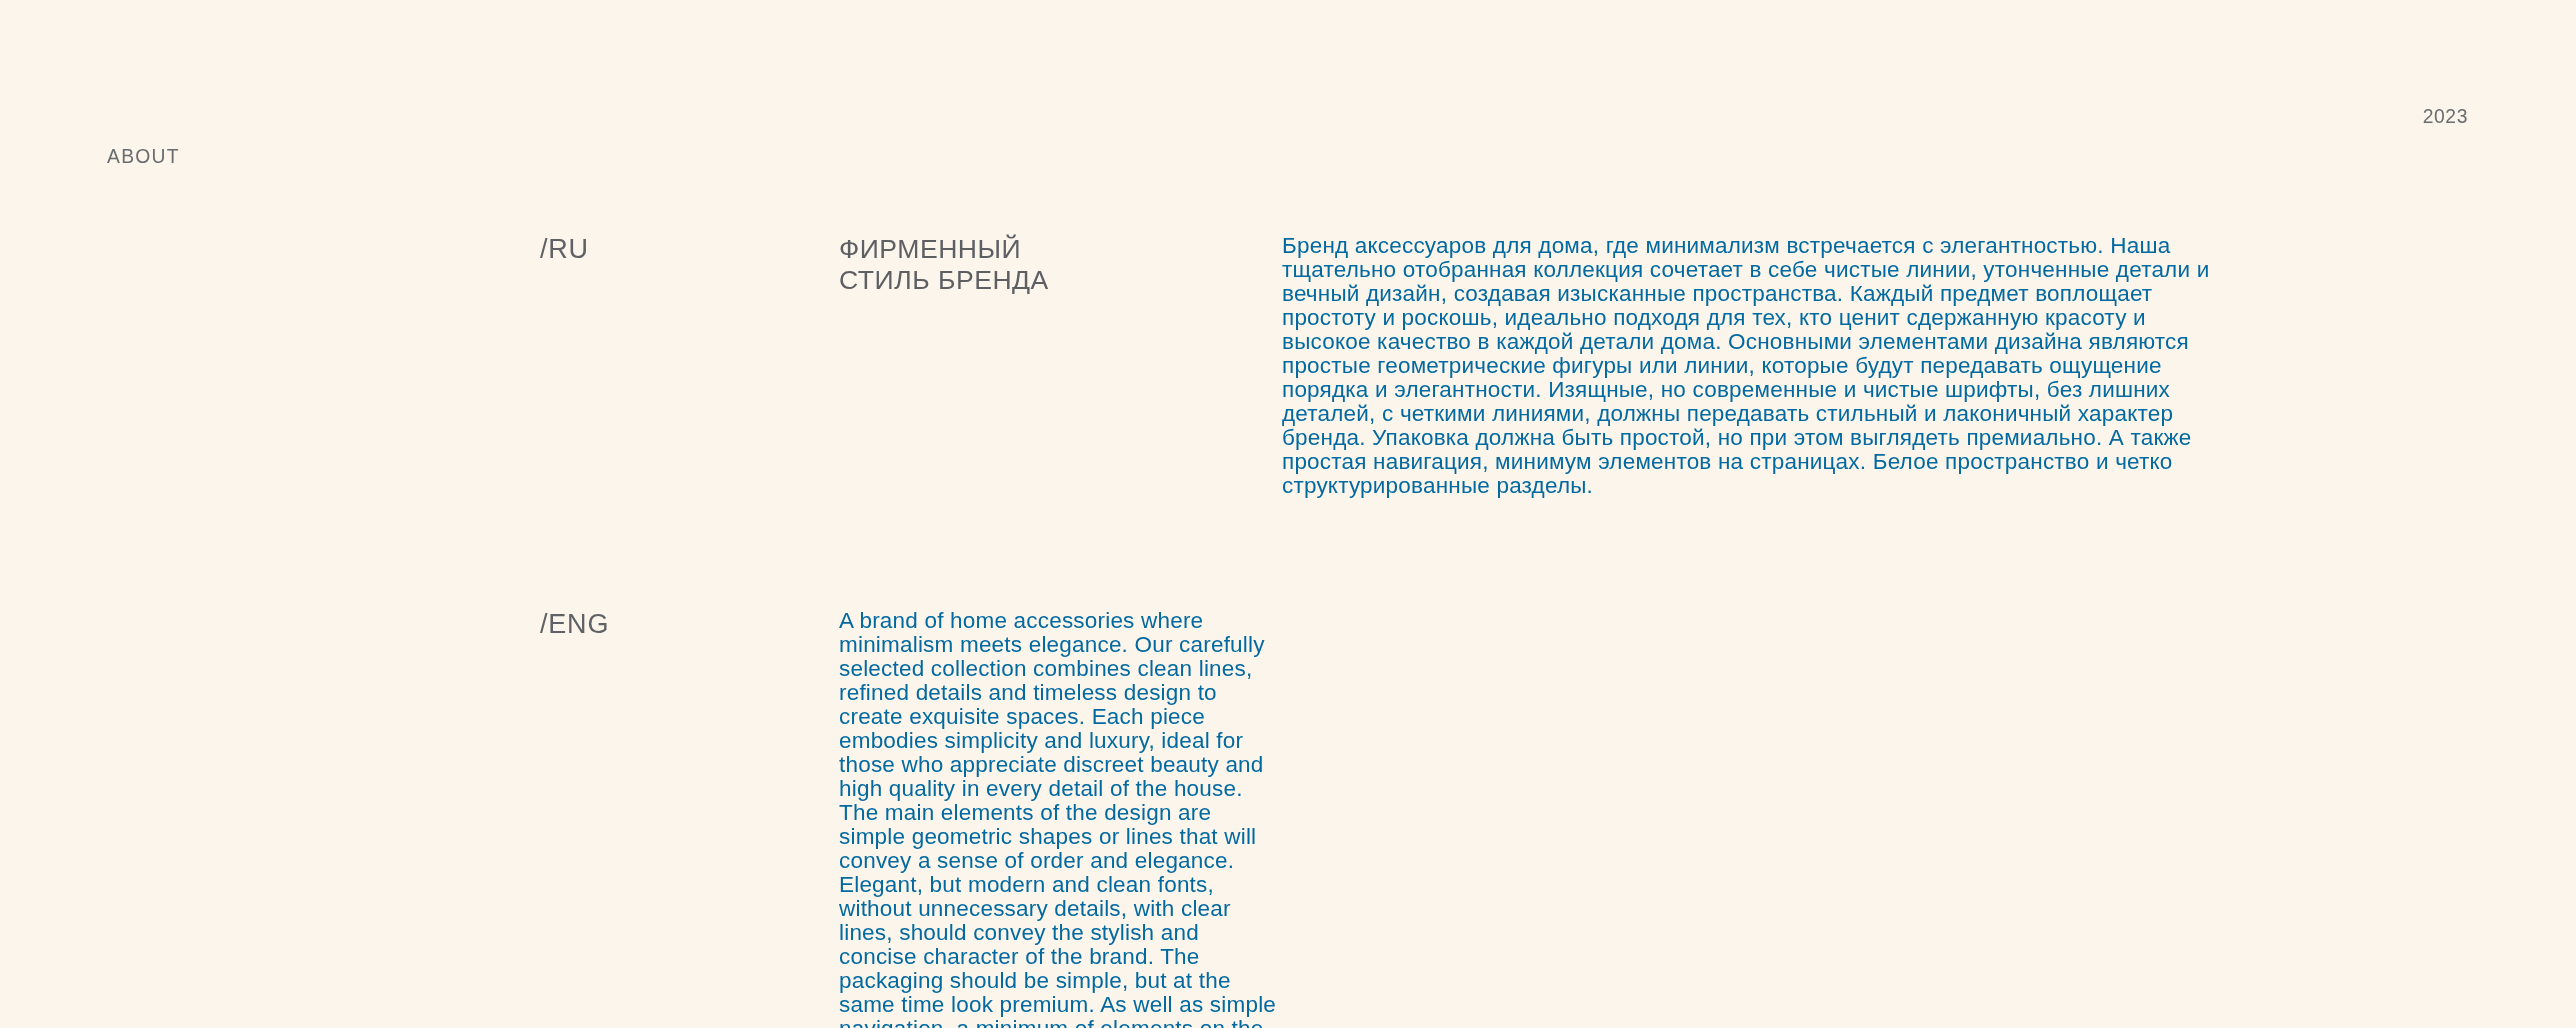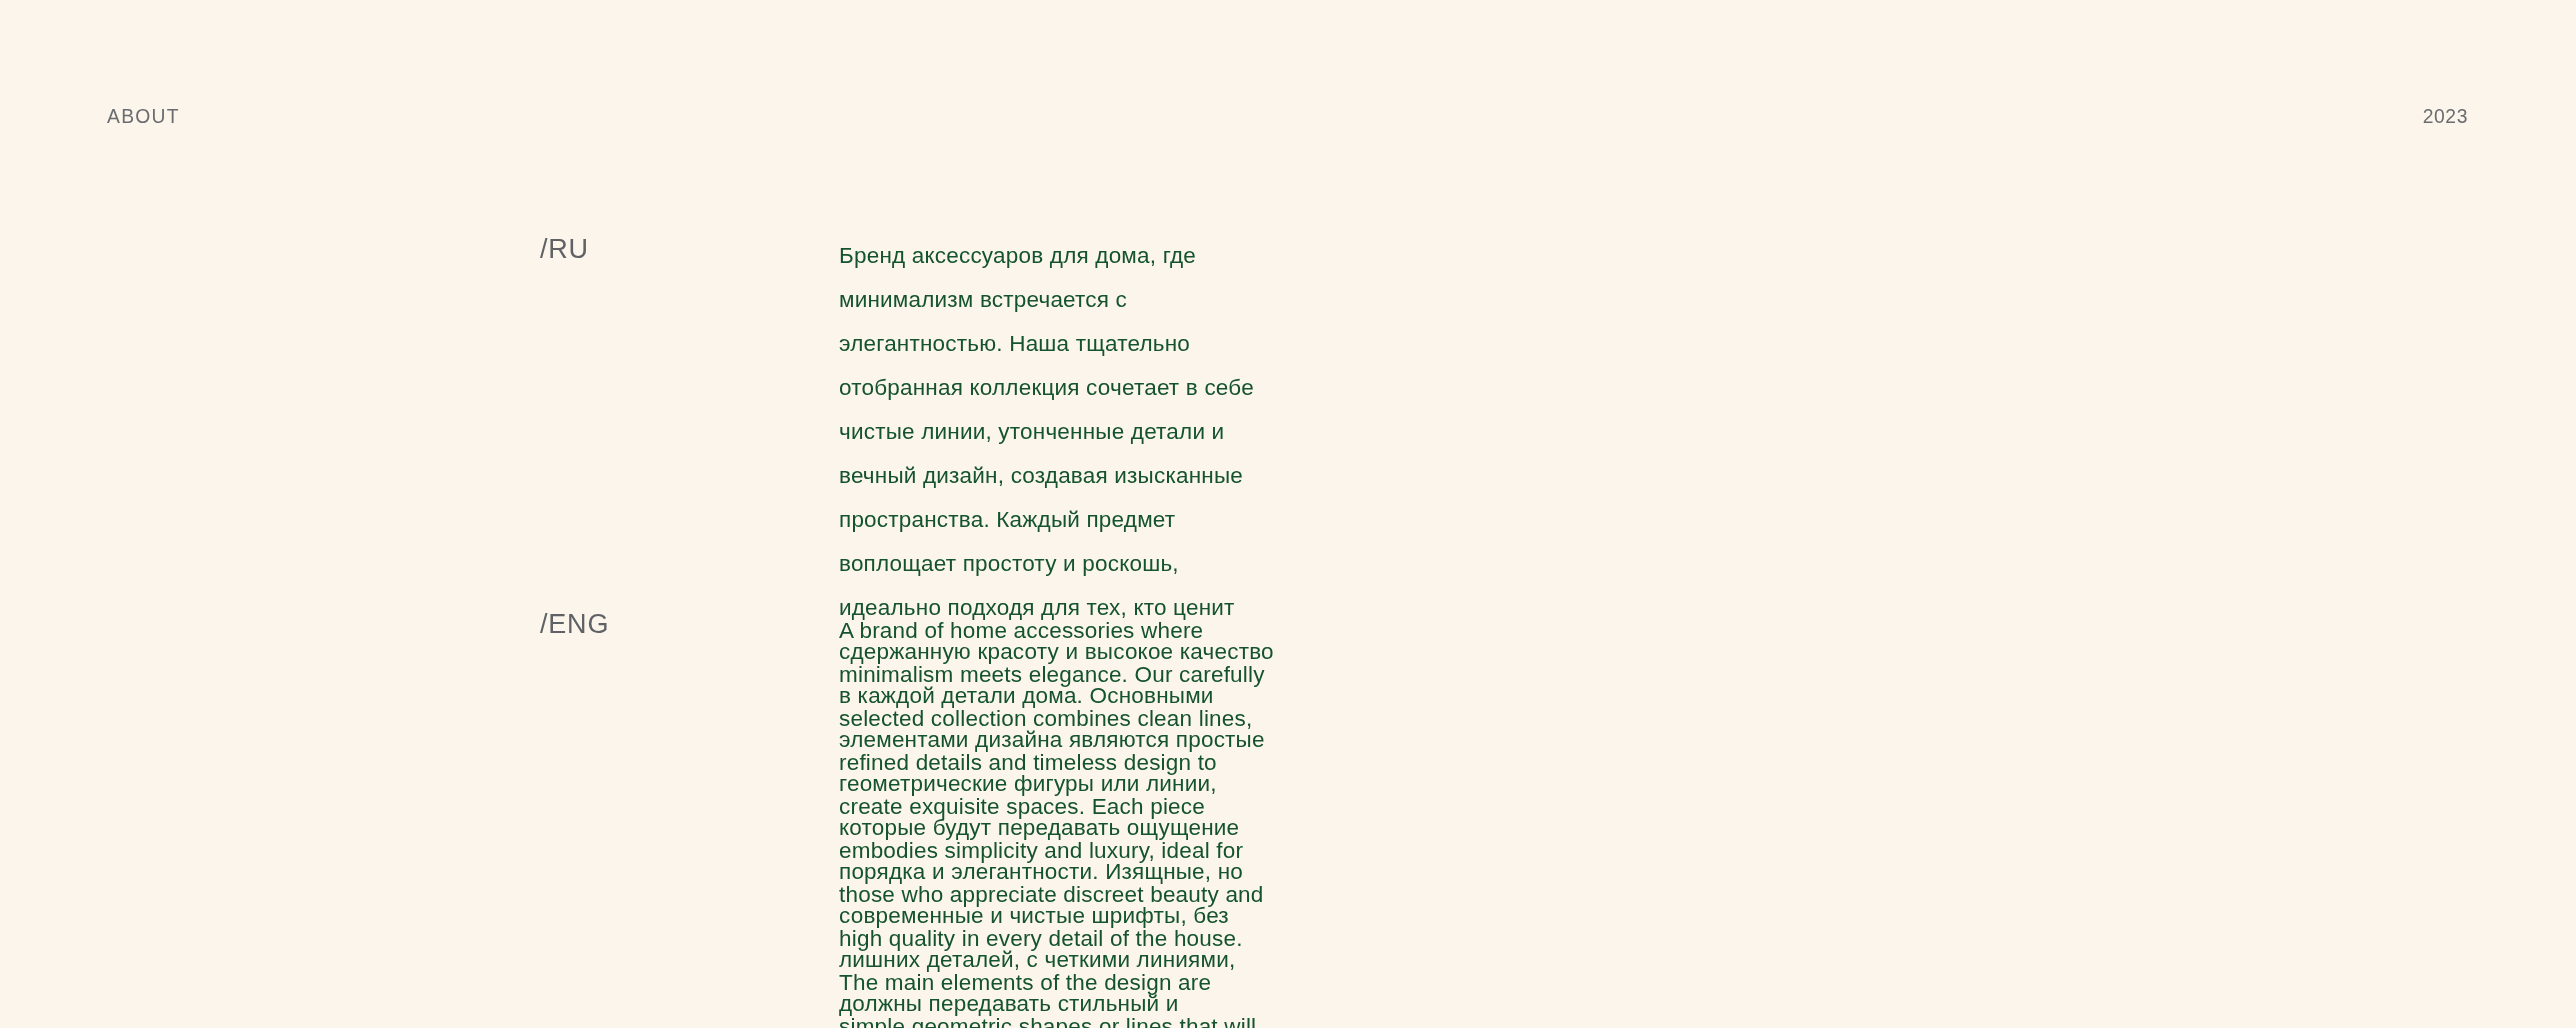--- a/index.html
+++ b/index.html
@@ -23,20 +23,21 @@
     top: 106px;
     display: flex;
     justify-content: space-between;
     align-items: flex-start;
     font-size: 19.3px;
     color: #6B6C6F;
   }
   .topbar .nav-item {
     letter-spacing: 1.3px;
     cursor: pointer;
+    margin-top: 40px;
   }
   .topbar .year {
     letter-spacing: 0.6px;
     margin-left: 48px;
   }
   .row {
     position: absolute;
     left: 540px;
     display: grid;
     grid-template-columns: 299px 443px 950px;
@@ -57,39 +58,41 @@
     line-height: 31px;
     letter-spacing: 0.5px;
     font-weight: 400;
     color: #5D5F63;
     white-space: pre-line;
     text-transform: uppercase;
   }
   .body-text {
     margin: 0;
     font-size: 22.5px;
-    line-height: 44px;
+    line-height: 24px;
     letter-spacing: 0.2px;
-    color: #14532d;
+    color: #0369a1;
     max-width: 950px;
     font-weight: 400;
   }
 </style>
 </head>
 <body style="background: rgb(251, 245, 235);">
 
 <header class="topbar">
   <div class="nav-item">ABOUT</div>
   <div class="year">2023</div>
 </header>
 
 <main>
 
   <section class="row ru">
     <div class="lang">/RU</div>
+    <h2 class="heading">ФИРМЕННЫЙ
+СТИЛЬ БРЕНДА</h2>
     <p class="body-text">Бренд аксессуаров для дома, где минимализм встречается с элегантностью. Наша тщательно отобранная коллекция сочетает в себе чистые линии, утонченные детали и вечный дизайн, создавая изысканные пространства. Каждый предмет воплощает простоту и роскошь, идеально подходя для тех, кто ценит сдержанную красоту и высокое качество в каждой детали дома. Основными элементами дизайна являются простые геометрические фигуры или линии, которые будут передавать ощущение порядка и элегантности. Изящные, но современные и чистые шрифты, без лишних деталей, с четкими линиями, должны передавать стильный и лаконичный характер бренда. Упаковка должна быть простой, но при этом выглядеть премиально. А также простая навигация, минимум элементов на страницах. Белое пространство и четко структурированные разделы.</p>
   </section>
 
   <section class="row eng">
     <div class="lang">/ENG</div>
     <p class="body-text">A brand of home accessories where minimalism meets elegance. Our carefully selected collection combines clean lines, refined details and timeless design to create exquisite spaces. Each piece embodies simplicity and luxury, ideal for those who appreciate discreet beauty and high quality in every detail of the house. The main elements of the design are simple geometric shapes or lines that will convey a sense of order and elegance. Elegant, but modern and clean fonts, without unnecessary details, with clear lines, should convey the stylish and concise character of the brand. The packaging should be simple, but at the same time look premium. As well as simple navigation, a minimum of elements on the pages. White space and clearly structured sections.</p>
   </section>
 
 </main>
 

